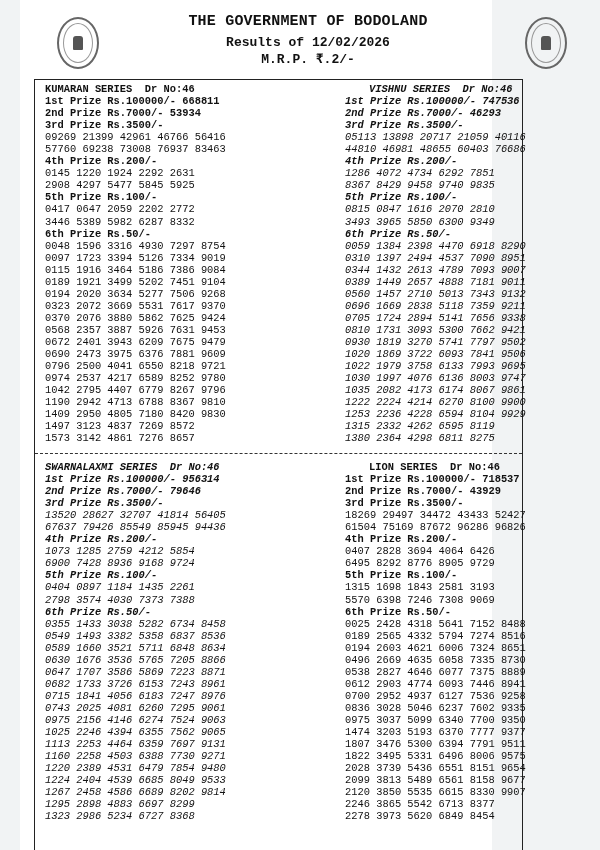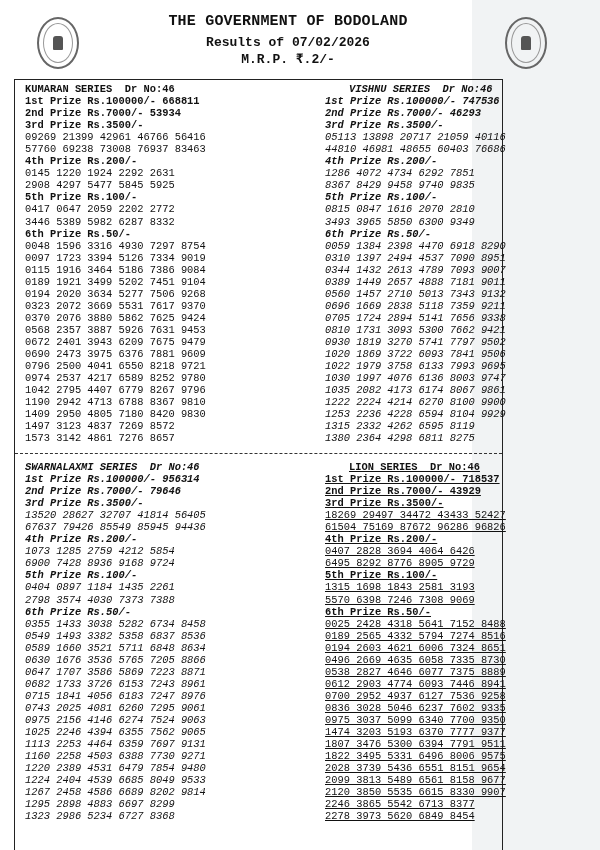--- a/index.html
+++ b/index.html
@@ -3,21 +3,21 @@
 <meta charset="utf-8">
 <style>
   html, body { margin:0; padding:0; }
   body {
     width:600px; height:850px; overflow:hidden;
     background:#f1f3f4;
     font-family:"Liberation Mono","DejaVu Sans Mono",monospace;
     color:#111;
   }
   .page {
-    position:absolute; left:0; top:0; width:472px; height:850px;
+    position:absolute; left:20px; top:0; width:472px; height:850px;
     background:#ffffff;
   }
   .header { position:absolute; left:0; top:0; width:576px; height:78px; }
   .emblem {
     position:absolute; top:17px; width:38px; height:48px;
     border:2px solid #666; border-radius:50%;
     display:flex; align-items:center; justify-content:center;
   }
   .emblem .inner {
     width:28px; height:38px; border:1px solid #999; border-radius:50%;
@@ -47,35 +47,35 @@
   .series {
     position:absolute; font-size:10.4px; line-height:12.05px; font-weight:bold;
     white-space:pre;
   }
   .series .head { font-weight:bold; }
   .series .prize { font-weight:bold; }
   .series .nums { font-weight:normal; color:#111; }
   .s1 { left:10px; top:3px; }
   .s2 { left:310px; top:3px;font-style:italic; }
   .s3 { left:10px; top:381px;font-style:italic; }
-  .s4 { left:310px; top:381px;text-decoration:underline; }
+  .s4 { left:310px; top:381px; }
   .head.center { padding-left:24px; }
 </style>
 </head>
 <body>
 
 <div class="page">
   <div class="header">
     <div class="emblem left">
         <div class="inner">
           <div class="lion"></div>
         </div>
       </div>
     <div class="title t1">THE GOVERNMENT OF BODOLAND</div>
-    <div class="title t2">Results of 07/02/2026</div>
+    <div class="title t2">Results of 12/02/2026</div>
     <div class="title t3">M.R.P.  ₹.2/-</div>
     <div class="emblem right">
         <div class="inner">
           <div class="lion"></div>
         </div>
       </div>
   </div>
 
   <div class="box">
     <div class="divider"></div>

